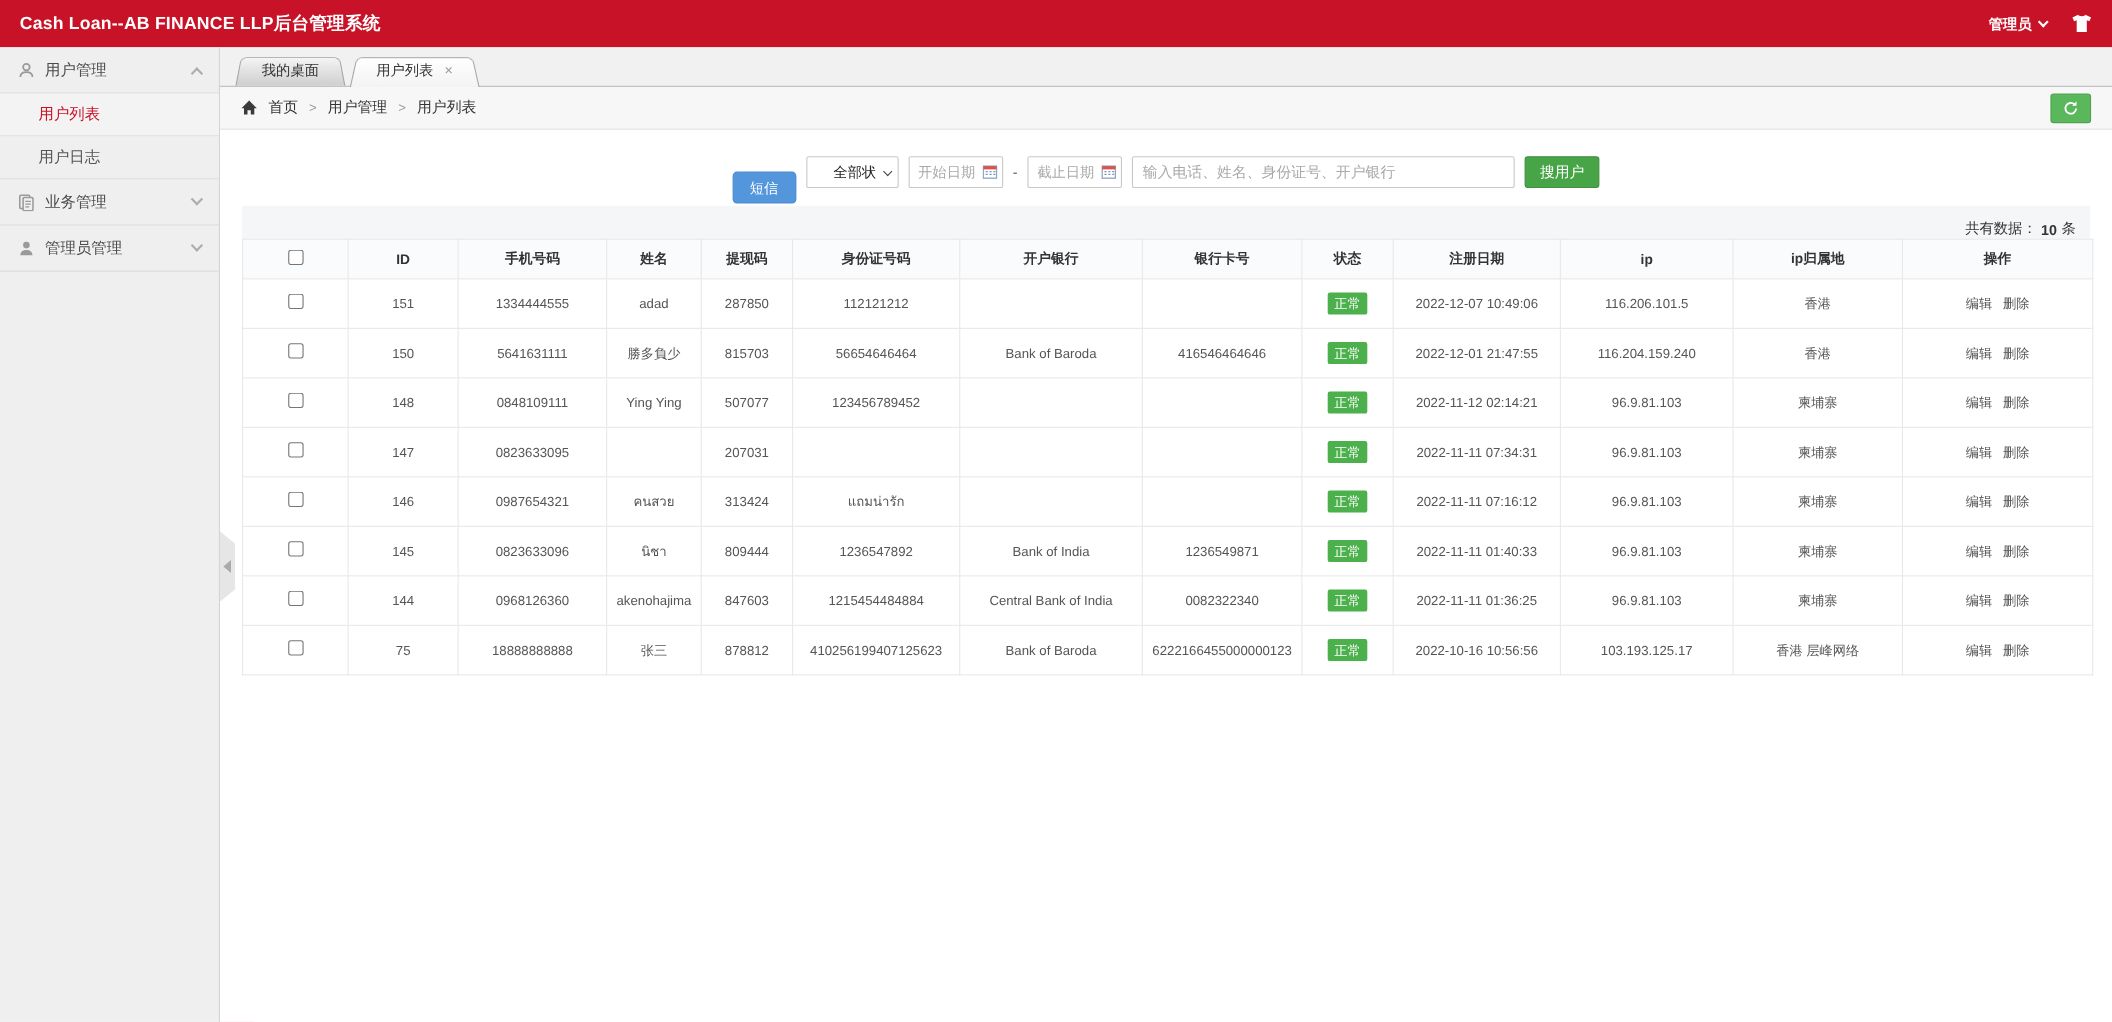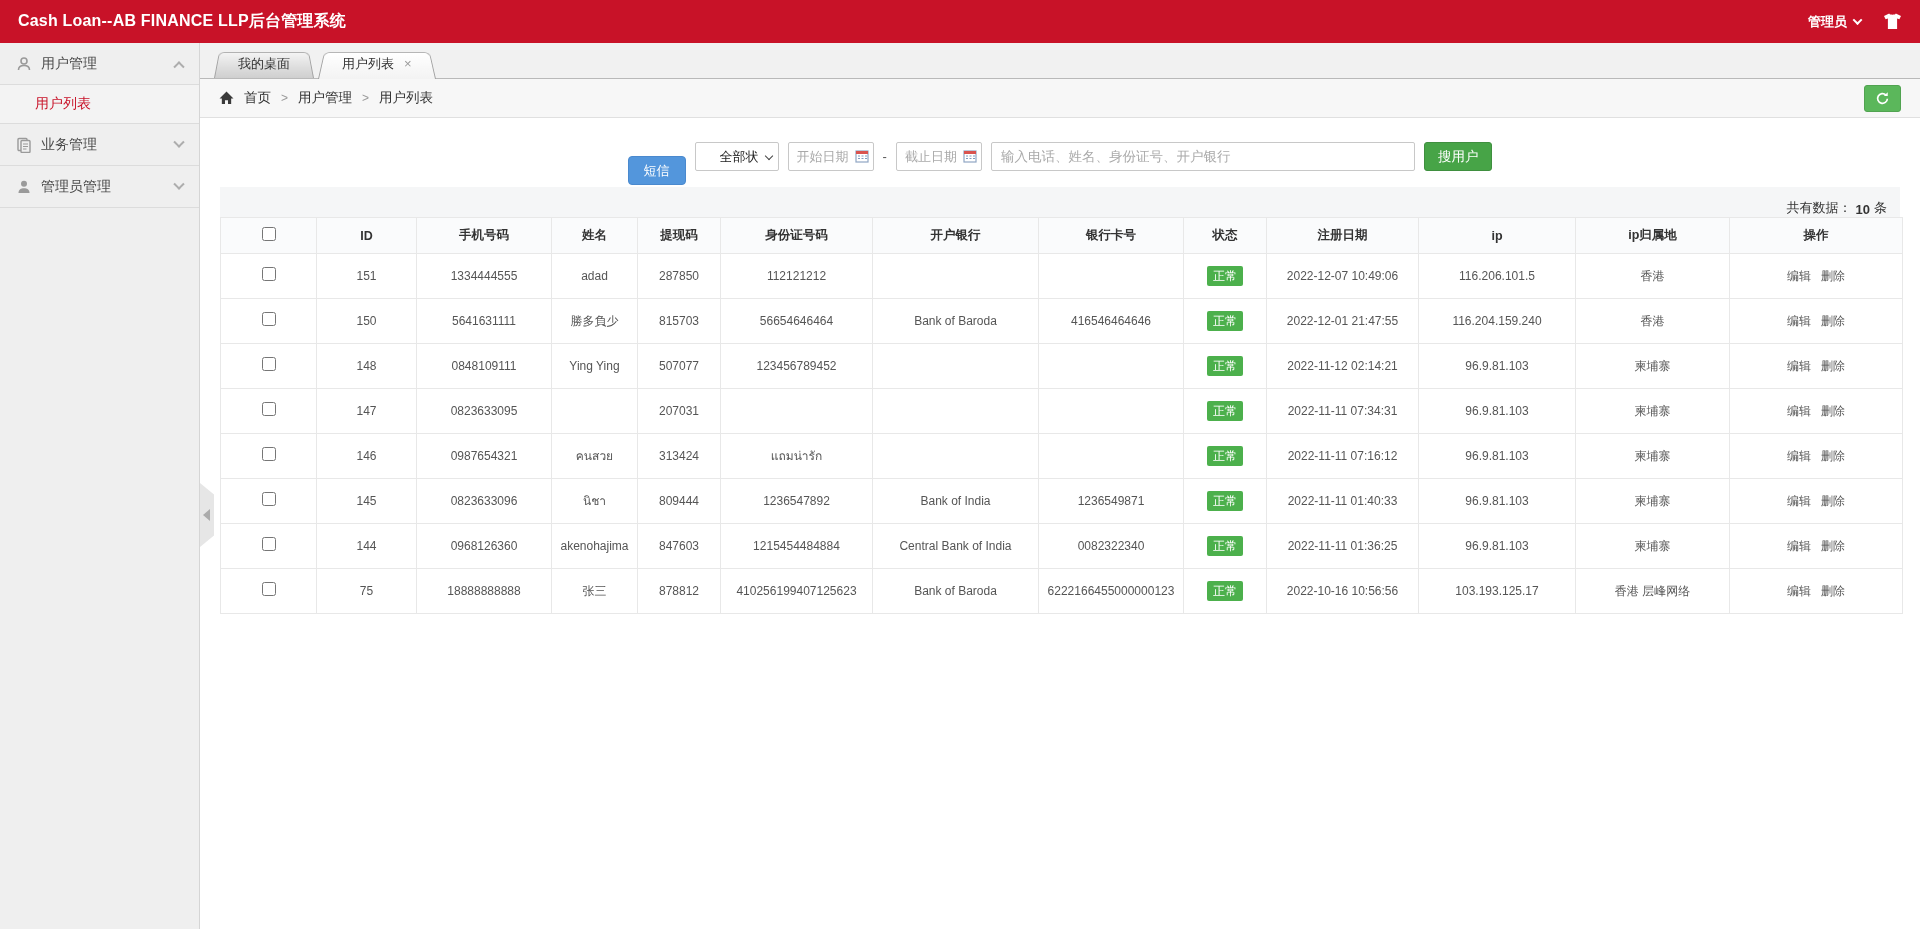--- a/index.html
+++ b/index.html
@@ -56,21 +56,21 @@
   .btn-sms { height:29px; padding:0 15px; background:#5396DC; color:#fff; border:1px solid #4A89CE; border-radius:4px; font-size:13px; cursor:pointer;margin-top:28px; }
   .status-select-wrap { position:relative; }
   .status-select { height:29px; width:84px; border:1px solid #C8C8C8; background:#fff; border-radius:2px; font-size:13px; color:#222;
     appearance:none; -webkit-appearance:none; padding:0 20px 0 24px; cursor:pointer; font-family:inherit; }
   .sel-chev { position:absolute; right:7px; top:11px; width:6px; height:6px; border-right:1.6px solid #444; border-bottom:1.6px solid #444; transform:rotate(45deg); pointer-events:none; }
   .date-wrap { position:relative; }
   .date-input { height:29px; width:86px; border:1px solid #C8C8C8; border-radius:2px; padding:0 22px 0 8px; font-size:13px; color:#333; font-family:inherit; }
   .date-input::placeholder { color:#A9A9A9; }
   .cal-ic { position:absolute; right:5px; top:7px; pointer-events:none; }
   .date-sep { color:#555; }
-  .search-input { height:29px; width:424px; border:1px solid #C8C8C8; border-radius:2px; padding:0 9px; font-size:13.5px; color:#333; font-family:inherit; }
+  .search-input { height:29px; width:348px; border:1px solid #C8C8C8; border-radius:2px; padding:0 9px; font-size:13.5px; color:#333; font-family:inherit; }
   .search-input::placeholder { color:#A9A9A9; }
   .btn-search { height:29px; padding:0 13px; background:#47A447; color:#fff; border:1px solid #3F8F3F; border-radius:3px; font-size:13.5px; cursor:pointer; }
 
   
   .summary-bar { margin-top:16px; height:30px; background:#F5F6F7; display:flex; align-items:flex-end; justify-content:flex-end; padding:0 13px; font-size:13px; color:#333; gap:4px; }
   .summary-count { font-weight:bold; }
 
   table.data-table { width:100%; border-collapse:collapse; table-layout:fixed; }
   .data-table th { background:#FAFBFC; border:1px solid #E8E8E8; font-size:12.5px; color:#333; font-weight:bold; padding:9px 6px; text-align:center; }
   .data-table td { border:1px solid #E8E8E8; font-size:12px; color:#555; padding:12px 8px; text-align:center; word-break:break-all; line-height:17px; background:#fff; }
@@ -102,20 +102,23 @@
     <div class="menu-group-header">
       <svg class="gicon" viewBox="0 0 16 16">
         <circle cx="8" cy="5" r="3" fill="none" stroke="#9a9a9a" stroke-width="1.6"></circle>
         <path d="M2.5 14 C2.5 10.8 5 9.5 8 9.5 C11 9.5 13.5 10.8 13.5 14" fill="none" stroke="#9a9a9a" stroke-width="1.6"></path>
       </svg>
       <span>用户管理</span>
       <span class="side-chev up"></span>
     </div>
     <div class="submenu-item active">
       <span>用户列表</span>
+    </div>
+    <div class="submenu-item">
+      <span>用户日志</span>
     </div>
     <div class="menu-group-header">
       <svg class="gicon" viewBox="0 0 16 16">
         <rect x="2" y="1.5" width="9" height="12" rx="1" fill="#EFEFEF" stroke="#9a9a9a" stroke-width="1.4"></rect>
         <rect x="5" y="3.5" width="9" height="12" rx="1" fill="#EFEFEF" stroke="#9a9a9a" stroke-width="1.4"></rect>
         <path d="M7 7 H12 M7 9.5 H12 M7 12 H10.5" stroke="#9a9a9a" stroke-width="1.1"></path>
       </svg>
       <span>业务管理</span>
       <span class="side-chev down"></span>
     </div>

